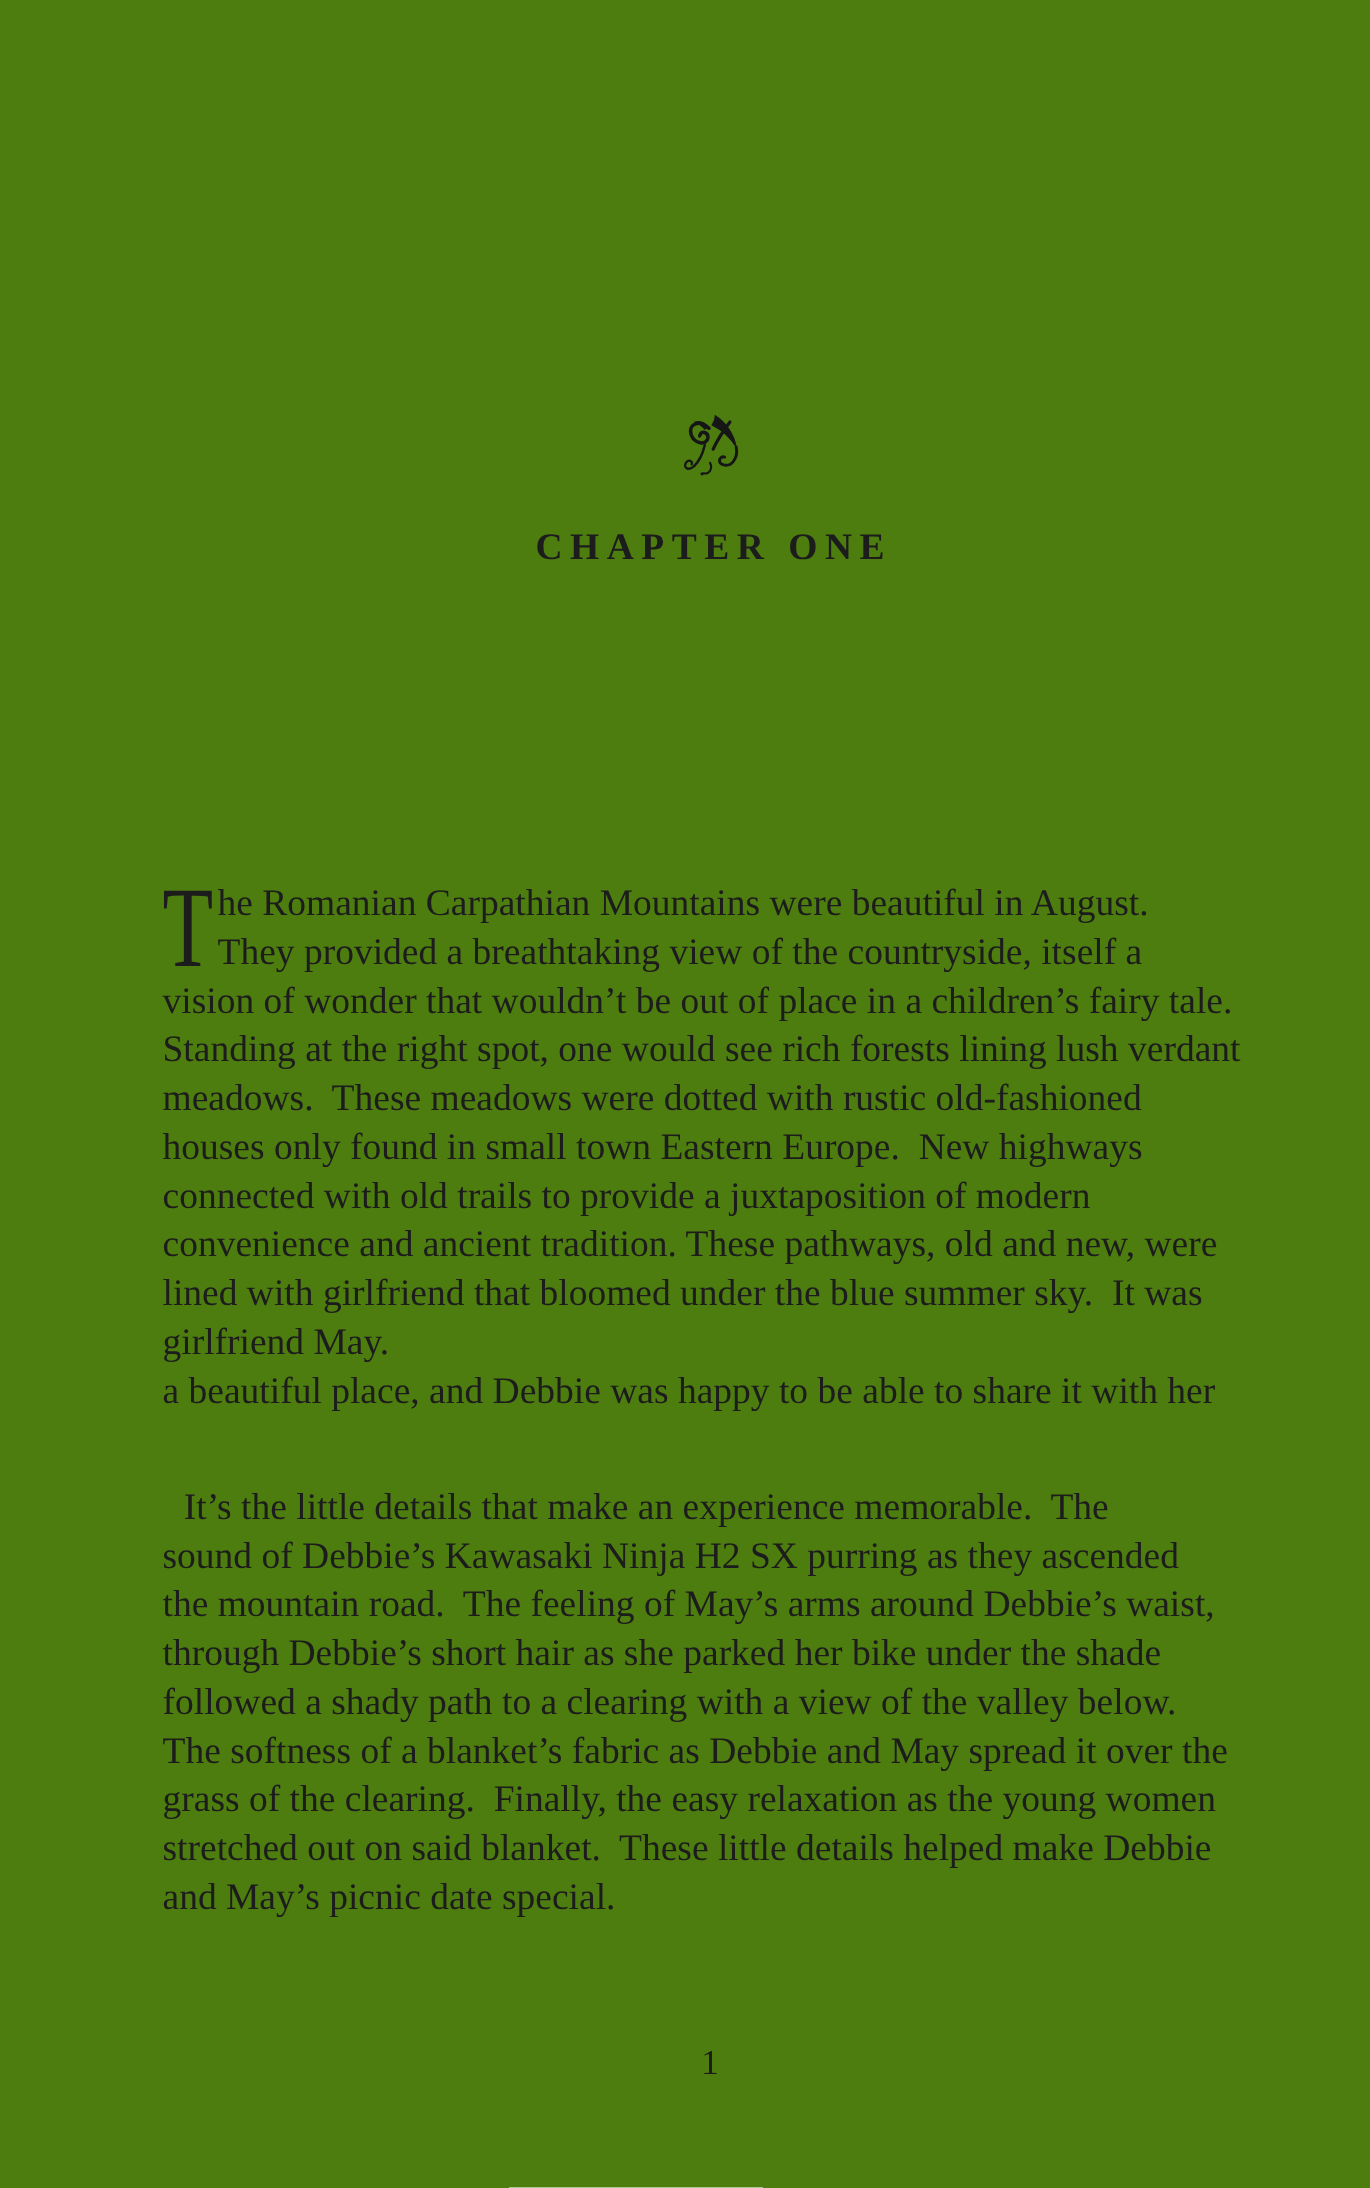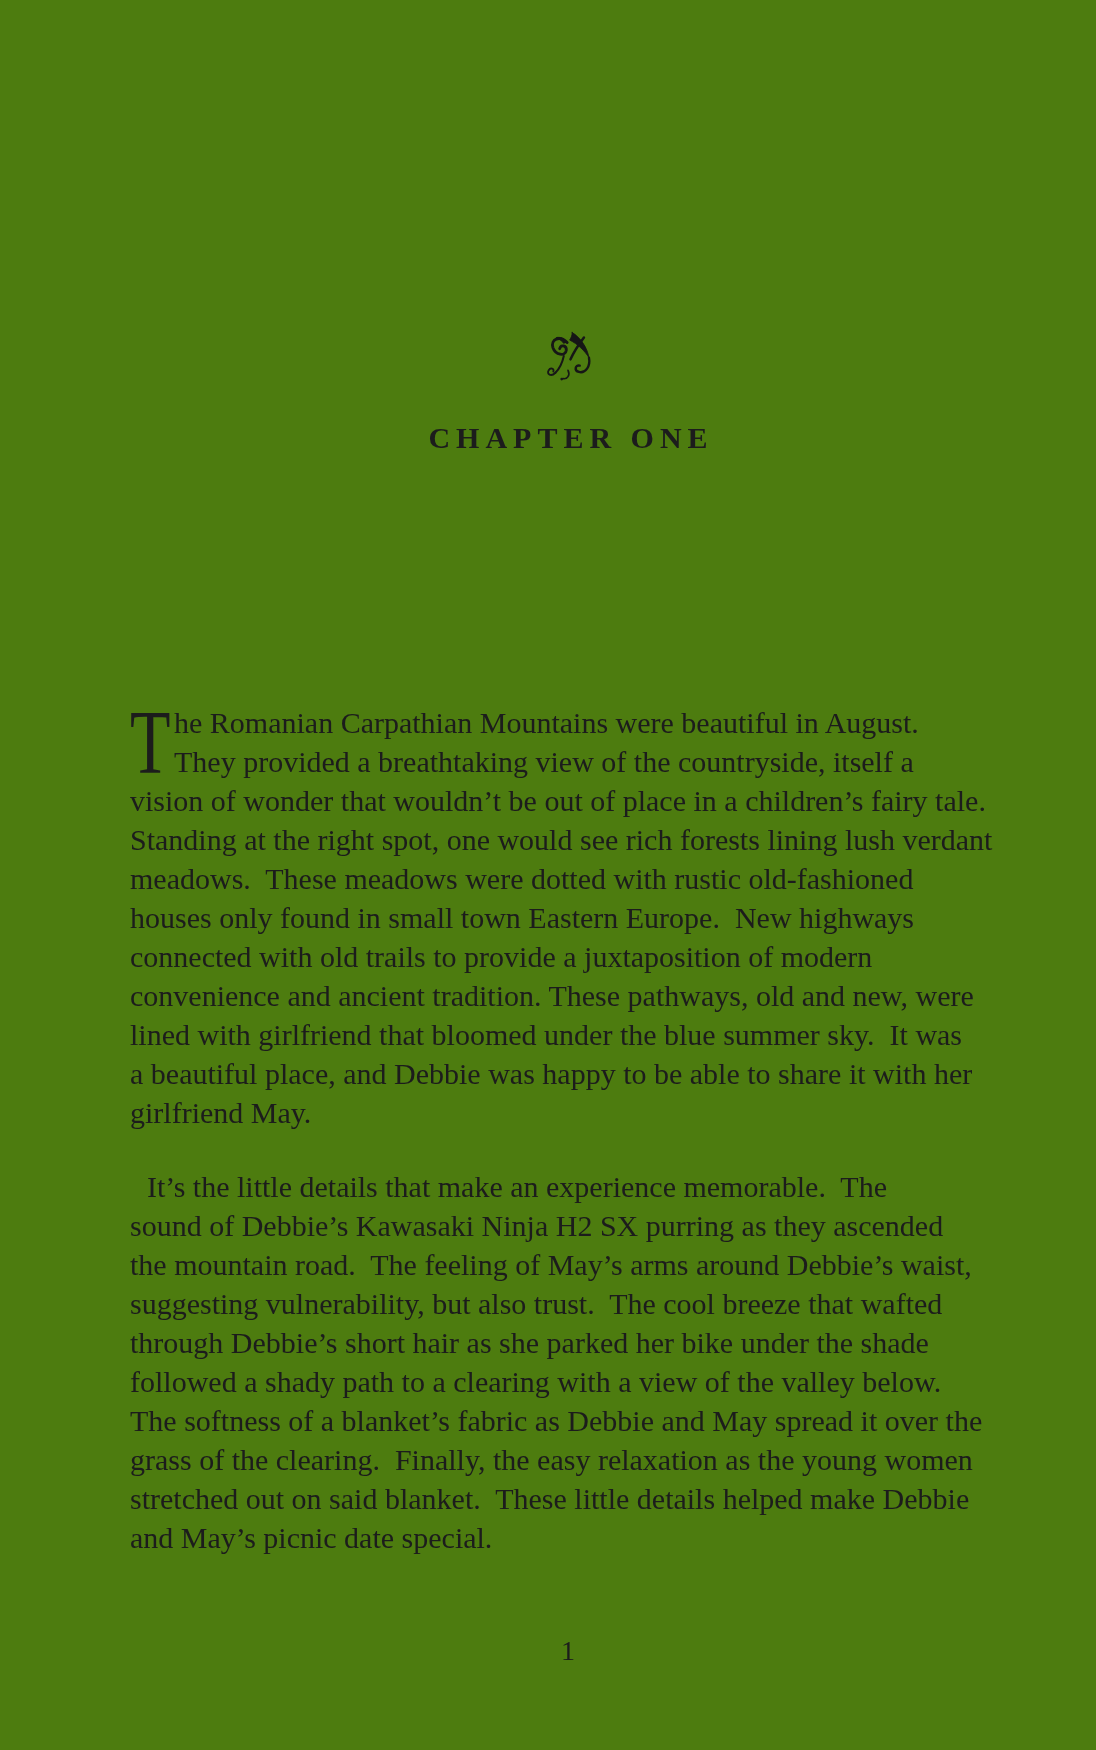--- a/index.html
+++ b/index.html
@@ -51,21 +51,21 @@
   }
   .body-text {
     position: absolute;
     top: 703px;
     left: 0;
     width: 100%;
     font-size: 30px;
     line-height: 39px;
   }
   .para { position: relative; margin: 0; }
-  .para + .para { margin-top: 35px; }
+  .para + .para { margin-top: 54px; }
   .line {
     white-space: pre;
     height: 39px;
   }
   .line.dc-pad { padding-left: 44px; }
   .line.indent { padding-left: 17px; }
   .dropcap {
     position: absolute;
     top: -7px;
     left: 0;
@@ -121,28 +121,27 @@
           <span class="dropcap">T</span>
           <div class="line dc-pad">he Romanian Carpathian Mountains were beautiful in August.</div>
           <div class="line dc-pad">They provided a breathtaking view of the countryside, itself a</div>
           <div class="line">vision of wonder that wouldn’t be out of place in a children’s fairy tale.</div>
           <div class="line">Standing at the right spot, one would see rich forests lining lush verdant</div>
           <div class="line">meadows.  These meadows were dotted with rustic old-fashioned</div>
           <div class="line">houses only found in small town Eastern Europe.  New highways</div>
           <div class="line">connected with old trails to provide a juxtaposition of modern</div>
           <div class="line">convenience and ancient tradition. These pathways, old and new, were</div>
           <div class="line">lined with girlfriend that bloomed under the blue summer sky.  It was</div>
+          <div class="line">girlfriend May.</div>
           <div class="line">a beautiful place, and Debbie was happy to be able to share it with her</div>
-          <div class="line">girlfriend May.</div>
         </div>
         <div class="para">
           <div class="line indent">It’s the little details that make an experience memorable.  The</div>
           <div class="line">sound of Debbie’s Kawasaki Ninja H2 SX purring as they ascended</div>
           <div class="line">the mountain road.  The feeling of May’s arms around Debbie’s waist,</div>
-          <div class="line">suggesting vulnerability, but also trust.  The cool breeze that wafted</div>
           <div class="line">through Debbie’s short hair as she parked her bike under the shade</div>
           <div class="line">followed a shady path to a clearing with a view of the valley below.</div>
           <div class="line">The softness of a blanket’s fabric as Debbie and May spread it over the</div>
           <div class="line">grass of the clearing.  Finally, the easy relaxation as the young women</div>
           <div class="line">stretched out on said blanket.  These little details helped make Debbie</div>
           <div class="line">and May’s picnic date special.</div>
         </div>
       </div>
 
     <div class="page-number">1</div>

